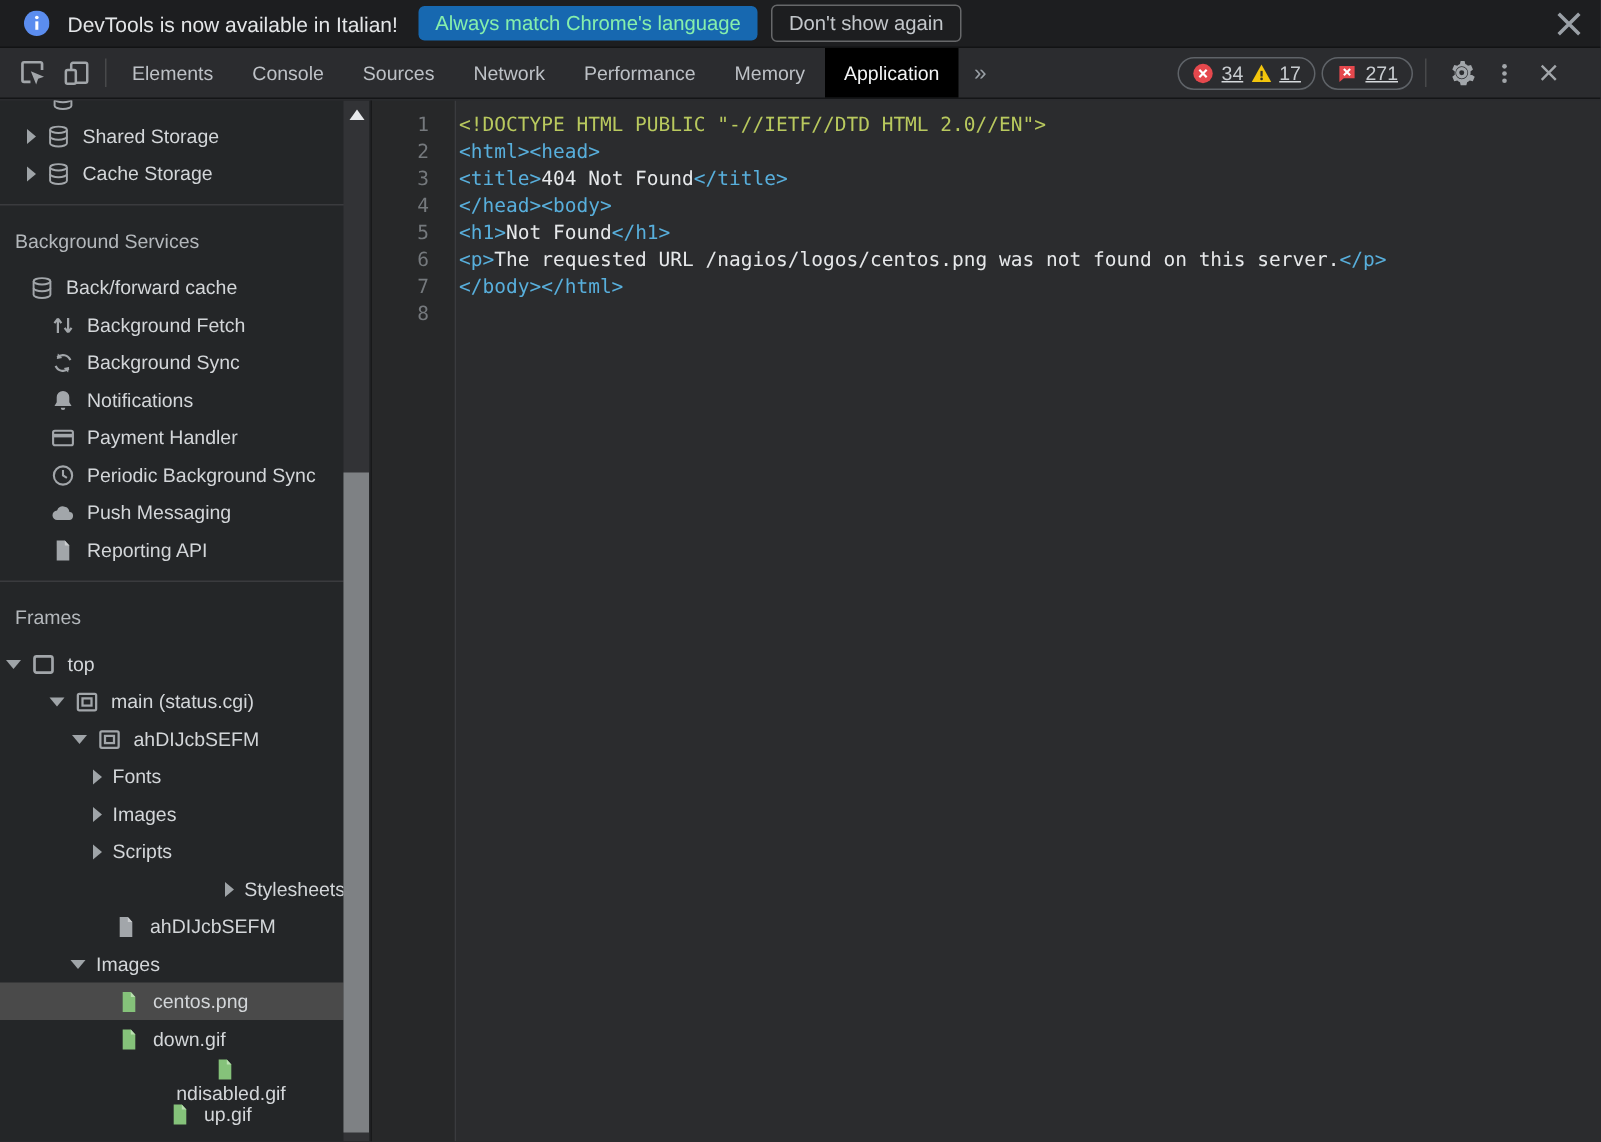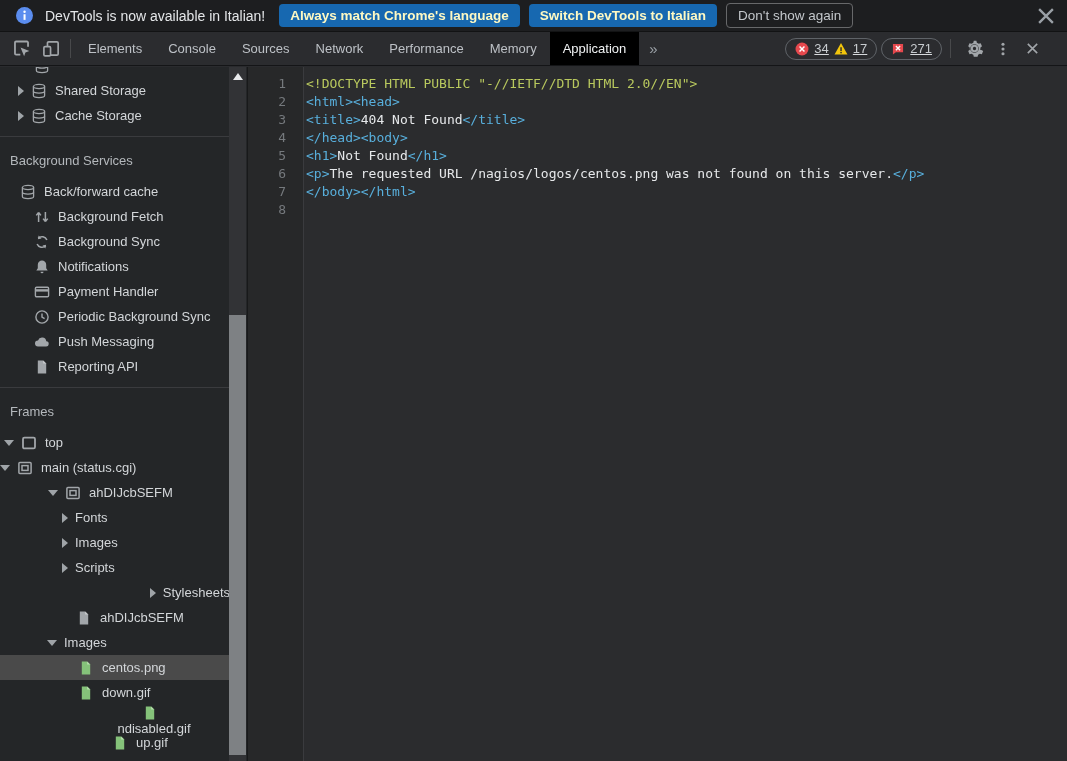--- a/index.html
+++ b/index.html
@@ -12,21 +12,21 @@
 
   
   .notifbar {
     height:32px; background:#1d1e20; display:flex; align-items:center;
     padding:0 10px 0 10px; border-bottom:1px solid #121314;
   }
   .notif-info { width:17px; height:17px; flex:none; margin:0 12px 0 6px; }
   .notif-msg { font-size:14px; color:#e4e6e8; margin-right:14px; white-space:nowrap; }
   .btn { font-family:inherit; font-size:13.5px; border:none; border-radius:4px;
          padding:4px 11px; margin-right:9px; cursor:pointer; white-space:nowrap; }
-  .btn.primary { background:#1768b0; color:#fef9c3; font-weight:bold;text-align:right; }
+  .btn.primary { background:#1768b0; color:#86efac; font-weight:normal;text-align:right; }
   .btn.ghost { background:transparent; border:1px solid #67686a; color:#c3c7cb; }
   .notif-close { margin-left:auto; width:22px; height:22px; color:#9aa0a6; cursor:pointer; display:flex; align-items:center; justify-content:center; }
 
   
   .toolbar {
     height:34px; background:#2b2c2f; display:flex; align-items:stretch;
     border-bottom:1px solid #141517;
     justify-content:flex-end;
   }
   .icon-btn { width:30px; display:flex; align-items:center; justify-content:center;
@@ -92,21 +92,20 @@
 <div class="notifbar">
   <span class="notif-info">
       <svg viewBox="0 0 16 16" xmlns="http://www.w3.org/2000/svg">
         <circle cx="8" cy="8" r="8" fill="#5b8def"></circle>
         <rect x="7.1" y="6.8" width="1.9" height="5.3" fill="#fff"></rect>
         <circle cx="8.05" cy="4.4" r="1.15" fill="#fff"></circle>
       </svg>
     </span>
   <span class="notif-msg">DevTools is now available in Italian!</span>
   <button class="btn primary">Always match Chrome's language</button>
-  <button class="btn primary">Switch DevTools to Italian</button>
   <button class="btn ghost">Don't show again</button>
   <span class="notif-close">
       <svg viewBox="0 0 16 16" xmlns="http://www.w3.org/2000/svg">
         <path d="M3 3 L13 13 M13 3 L3 13" stroke="currentColor" stroke-width="1.7" fill="none"></path>
       </svg>
     </span>
 </div>
 
 <div class="toolbar">
   <span class="icon-btn" style="margin-left:6px">
@@ -298,21 +297,21 @@
         <div class="sb-header">Frames</div>
         <div class="sb-row" style="padding-left: 4px; text-align: right;">
           <span class="arr down"></span>
           <span class="sb-ico">
             <svg viewBox="0 0 16 16" xmlns="http://www.w3.org/2000/svg">
               <rect x="2" y="2.6" width="12" height="10.8" rx="1.4" fill="none" stroke="currentColor" stroke-width="1.8"></rect>
             </svg>
           </span>
           <span>top</span>
         </div>
-        <div class="sb-row" style="">
+        <div class="sb-row" style="padding-left: 33px;">
           <span class="arr down"></span>
           <span class="sb-ico">
             <svg viewBox="0 0 16 16" xmlns="http://www.w3.org/2000/svg">
               <rect x="1.9" y="2.5" width="12.2" height="11" rx="1" fill="none" stroke="currentColor" stroke-width="1.5"></rect>
               <rect x="5" y="5.6" width="6" height="4.8" fill="none" stroke="currentColor" stroke-width="1.5"></rect>
             </svg>
           </span>
           <span>main (status.cgi)</span>
         </div>
         <div class="sb-row" style="padding-left: 48px;">

